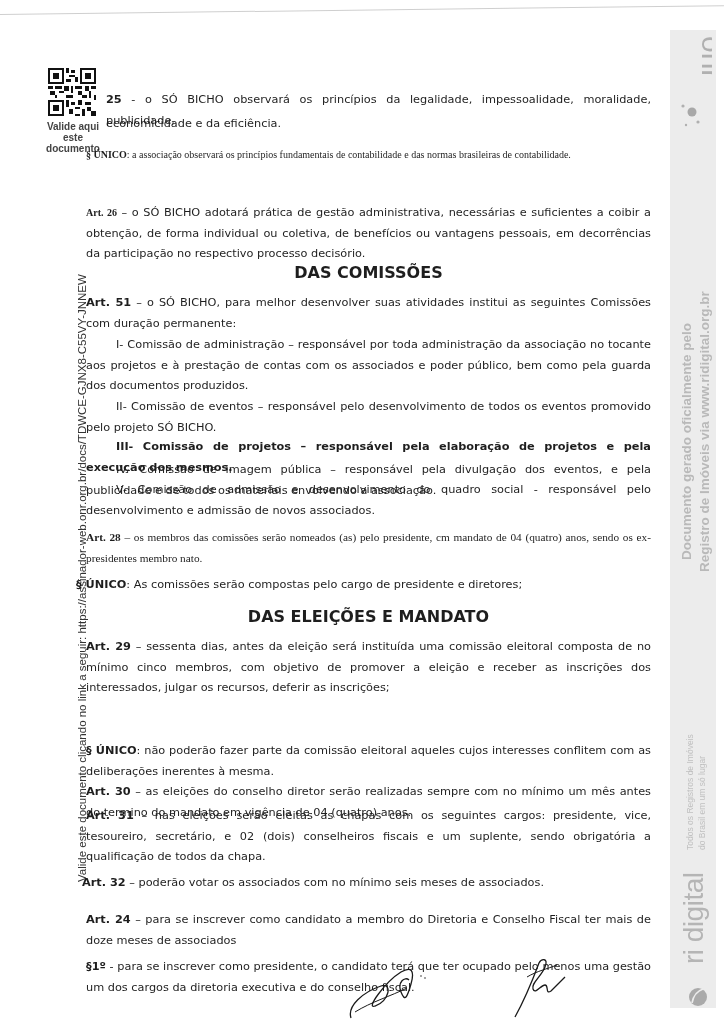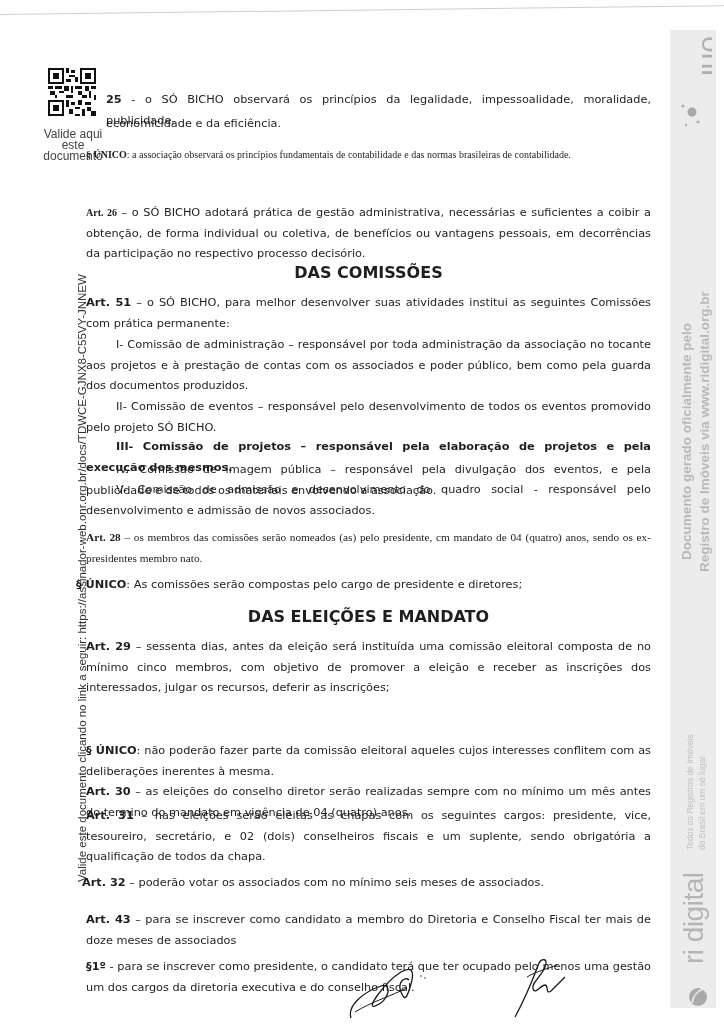--- a/index.html
+++ b/index.html
@@ -29,27 +29,28 @@
     .qr {
       position: absolute;
       left: 48px;
       top: 68px;
       width: 48px;
       height: 48px;
     }
     .qr-caption {
       position: absolute;
       left: 40px;
-      top: 129px;
+      top: 121px;
       width: 66px;
       text-align: center;
       font-family: "Liberation Sans", sans-serif;
-      font-size: 12px;
+      font-size: 10px;
       line-height: 11px;
       color: #444;
+      font-weight: bold;
     }
     
     .left-vertical {
       position: absolute;
       left: 76px;
       top: 882px;
       transform: rotate(-90deg);
       transform-origin: left top;
       white-space: nowrap;
       font-family: "Liberation Sans", sans-serif;
@@ -222,21 +223,21 @@
     <span class="b">§ ÚNICO</span><span>: a associação observará os princípios fundamentais de contabilidade e das normas brasileiras de contabilidade.</span>
   </div>
 
   <div class="p" style="top:203px;">
     <span class="b serif">Art. 26</span><span> – o SÓ BICHO adotará prática de gestão administrativa, necessárias e suficientes a coibir a obtenção, de forma individual ou coletiva, de benefícios ou vantagens pessoais, em decorrências da participação no respectivo processo decisório.</span>
   </div>
 
   <div class="heading" style="top:263px;">DAS COMISSÕES</div>
 
   <div class="p" style="top:293px;">
-    <span class="b">Art. 51</span><span> – o SÓ BICHO, para melhor desenvolver suas atividades institui as seguintes Comissões com prática permanente:</span>
+    <span class="b">Art. 51</span><span> – o SÓ BICHO, para melhor desenvolver suas atividades institui as seguintes Comissões com duração permanente:</span>
   </div>
 
   <div class="p indent" style="top:335px;">
     <span>I-</span><span> Comissão de administração – responsável por toda administração da associação no tocante aos projetos e à prestação de contas com os associados e poder público, bem como pela guarda dos documentos produzidos.</span>
   </div>
   <div class="p indent" style="top:397px;">
     <span>II-</span><span> Comissão de eventos – responsável pelo desenvolvimento de todos os eventos promovido pelo projeto SÓ BICHO.</span>
   </div>
   <div class="p indent" style="top:437px;font-weight:bold;">
     <span>III-</span><span> Comissão de projetos – responsável pela elaboração de projetos e pela execução dos mesmos.</span>
@@ -272,21 +273,21 @@
 
   <div class="p" style="top:806px;">
     <span class="b">Art. 31</span><span> – nas eleições serão eleitas as chapas com os seguintes cargos: presidente, vice, tesoureiro, secretário, e 02 (dois) conselheiros fiscais e um suplente, sendo obrigatória a qualificação de todos da chapa.</span>
   </div>
 
   <div class="p" style="top:873px; left:-4px;">
     <span class="b">Art. 32</span><span> – poderão votar os associados com no mínimo seis meses de associados.</span>
   </div>
 
   <div class="p" style="top:910px;">
-    <span class="b">Art. 43</span><span> – para se inscrever como candidato a membro do Diretoria e Conselho Fiscal ter mais de doze meses de associados</span>
+    <span class="b">Art. 24</span><span> – para se inscrever como candidato a membro do Diretoria e Conselho Fiscal ter mais de doze meses de associados</span>
   </div>
 
   <div class="p" style="top:957px;">
     <span class="b">§1º</span><span> - para se inscrever como presidente, o candidato terá que ter ocupado pelo menos uma gestão um dos cargos da diretoria executiva e do conselho fiscal.</span>
   </div>
 </div>
 
 <svg class="signature" style="left:345px; top:962px; width:90px; height:58px;" viewBox="0 0 90 58">
   <path d="M6 56 C2 44 18 30 36 24 C48 20 44 40 30 44 C20 48 40 20 56 10 C66 4 70 8 66 22 C62 36 60 40 56 30 C52 20 60 14 64 18" stroke="#1a1a1a" stroke-width="1.3" fill="none"></path>
   <path d="M10 50 C26 40 46 34 62 26" stroke="#1a1a1a" stroke-width="1" fill="none"></path>

